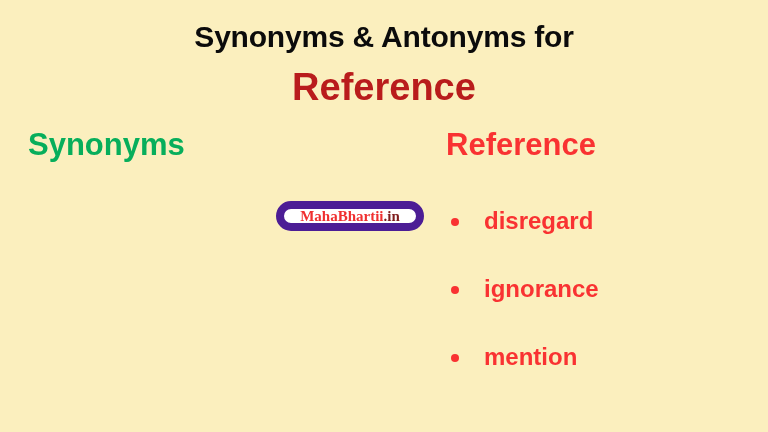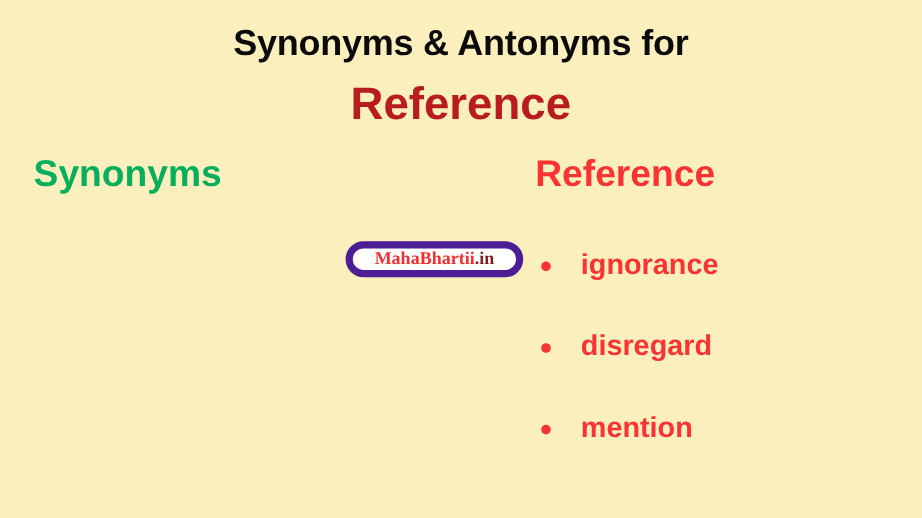--- a/index.html
+++ b/index.html
@@ -110,27 +110,27 @@
 
   
   .col-right .word-list { padding-left: 67px; padding-top: 47px; }
   .col-right .word-item { height: 68px; }
   .col-right .word-item .bullet { left: 0px; background: #f93232; }
   .col-right .word-item .word-text { margin-left: 33px; color: #f93232; }
 
   
   .badge {
     position: absolute;
-    left: 288px;
+    left: 276px;
     top: 201px;
     width: 148px;
     height: 30px;
     box-sizing: border-box;
     background: #ffffff;
-    border: 6px solid #4c1d95;
+    border: 8px solid #4c1d95;
     border-radius: 15px;
     display: flex;
     align-items: center;
     justify-content: center;
     font-family: "Liberation Serif", serif;
   }
   .badge-text {
     font-size: 15px;
     font-weight: bold;
     color: #f03030;
@@ -156,25 +156,25 @@
 
     <div class="col col-left">
       <h3 class="col-heading">Synonyms</h3>
     </div>
 
     <div class="col col-right">
       <h3 class="col-heading">Reference</h3>
       <ul class="word-list">
         <li class="word-item">
           <span class="bullet"></span>
-          <span class="word-text">ignorance</span>
+          <span class="word-text">disregard</span>
         </li>
         <li class="word-item">
           <span class="bullet"></span>
-          <span class="word-text">disregard</span>
+          <span class="word-text">ignorance</span>
         </li>
         <li class="word-item">
           <span class="bullet"></span>
           <span class="word-text">mention</span>
         </li>
       </ul>
     </div>
 
   </div>
 

